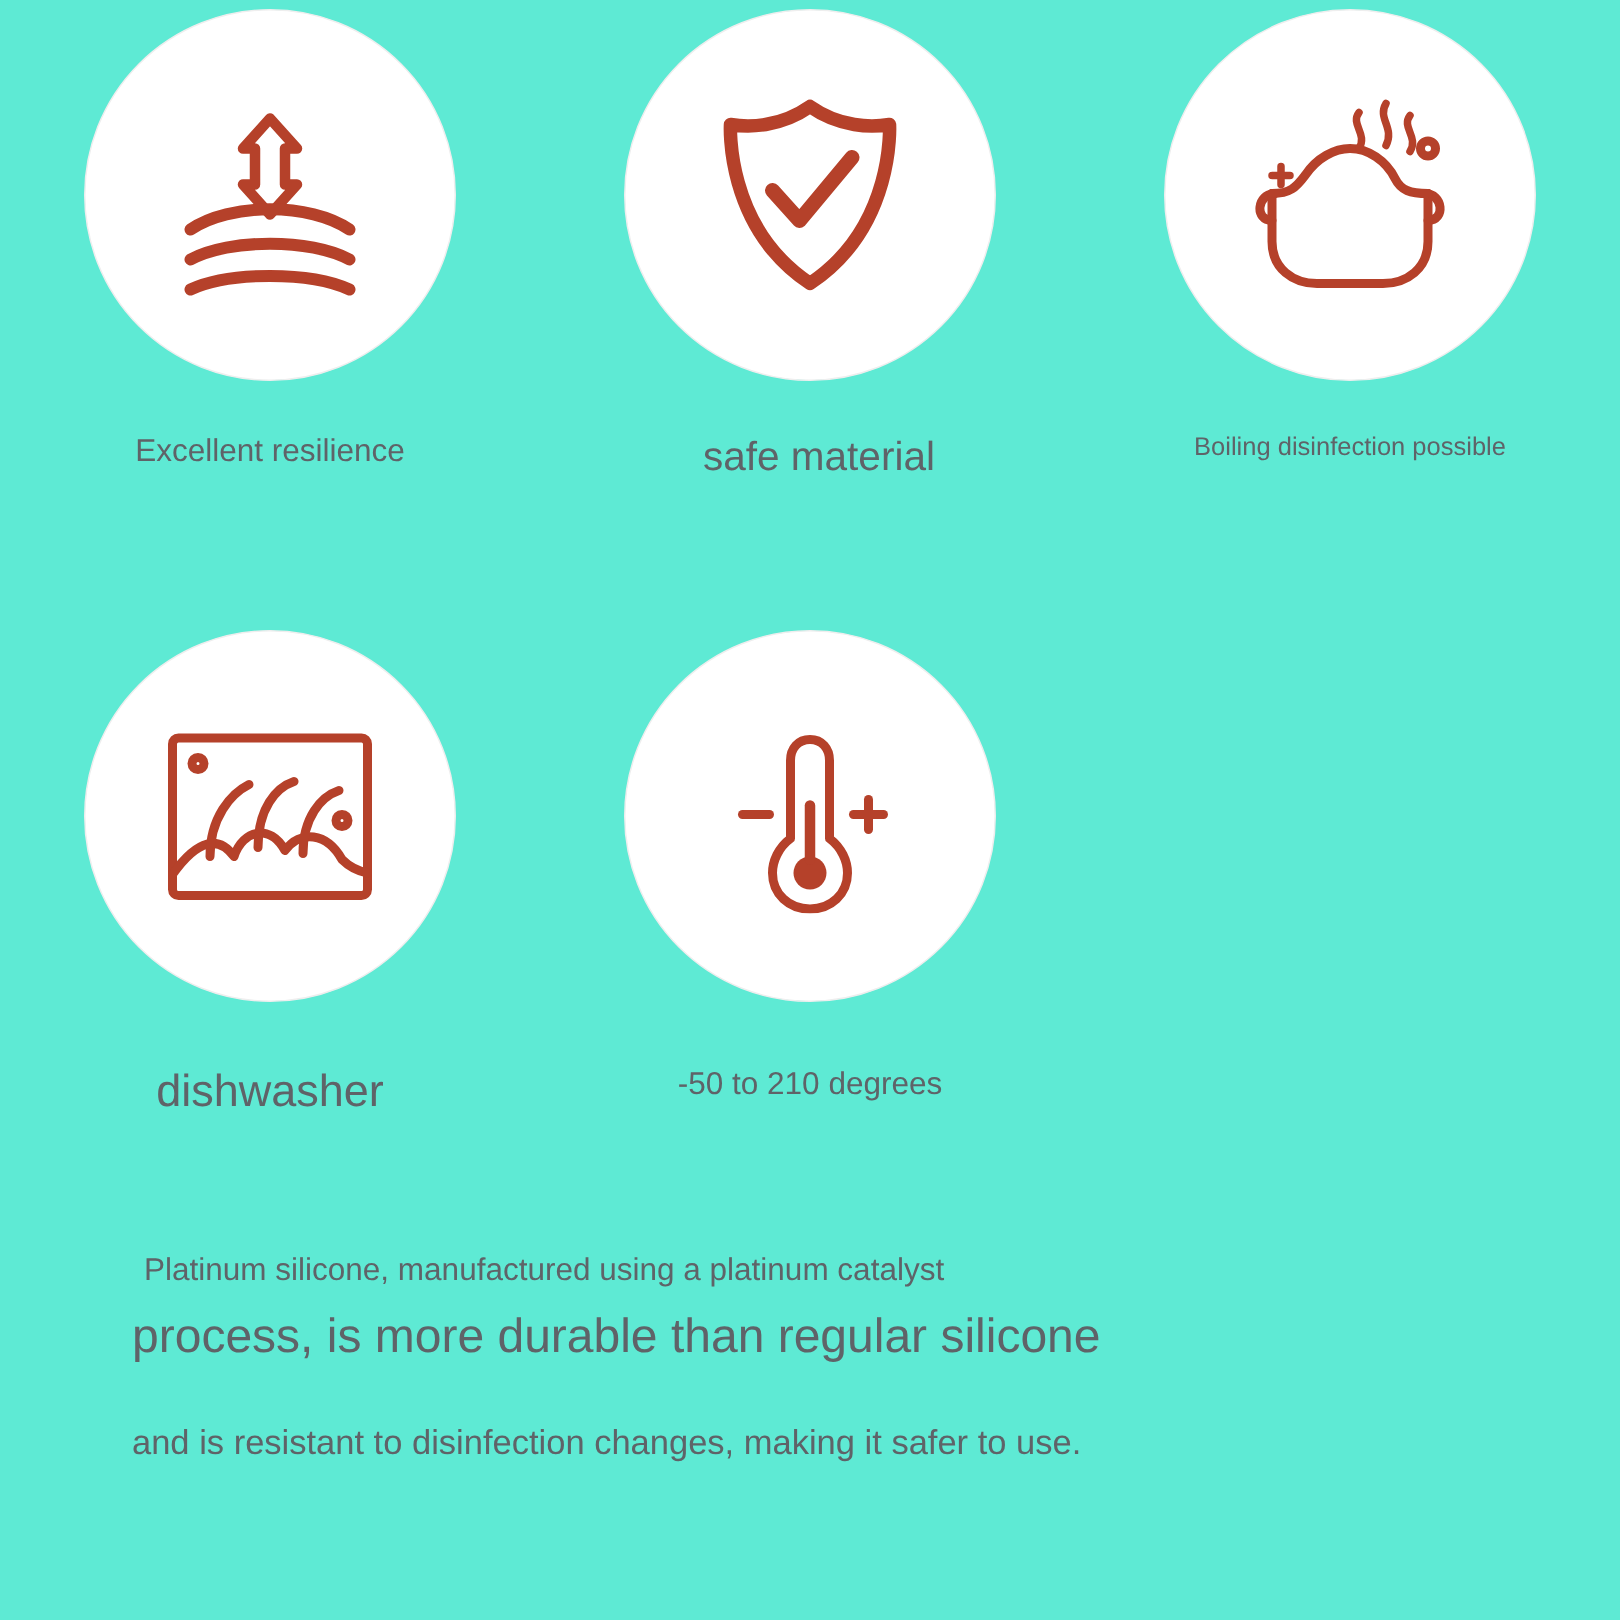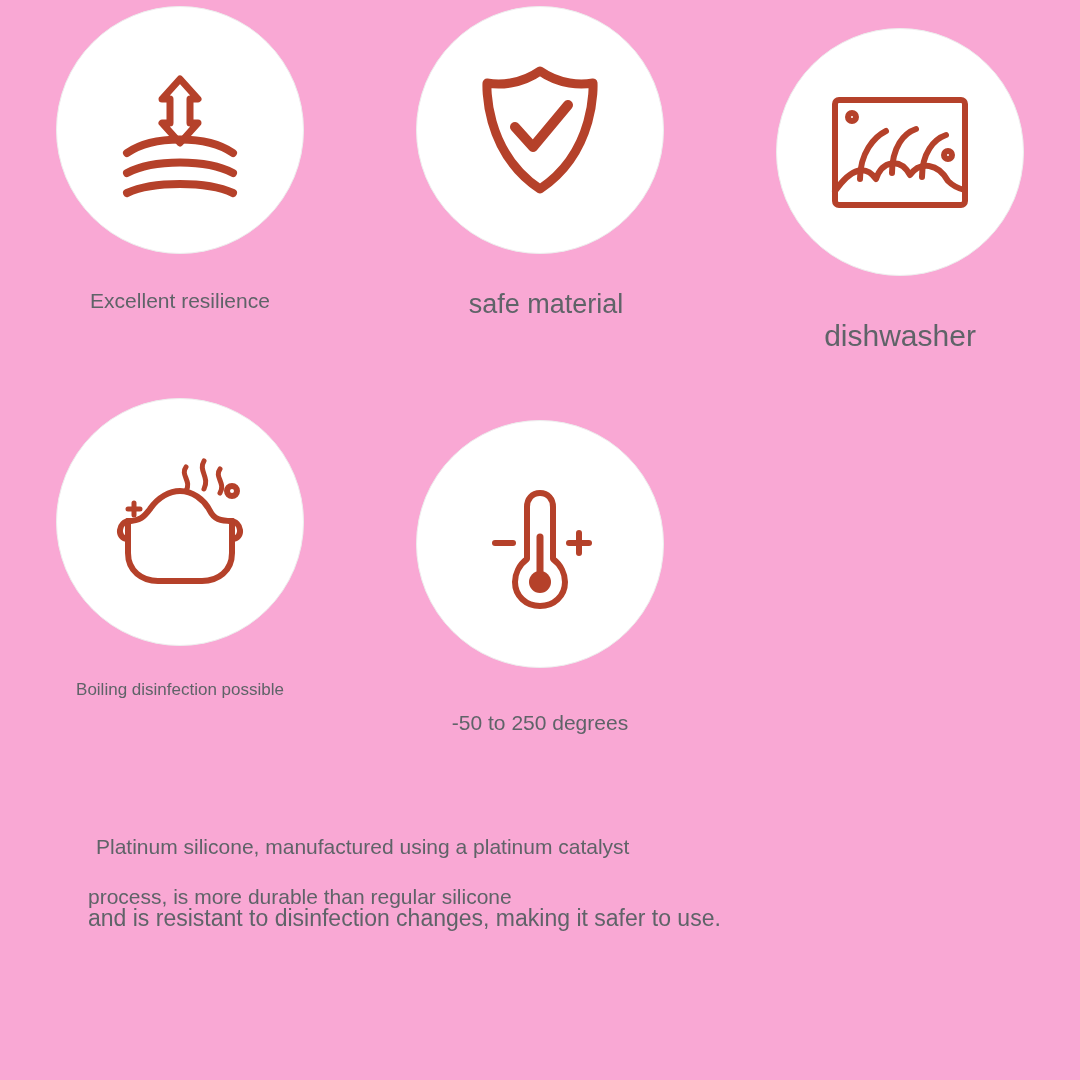--- a/index.html
+++ b/index.html
@@ -8,21 +8,21 @@
     padding: 0;
     width: 1080px;
     height: 1080px;
     background: #ffffff;
     font-family: "Liberation Sans", sans-serif;
   }
   .page {
     position: relative;
     width: 1080px;
     height: 1080px;
-    background: #f9a8d4;
+    background: #5eead4;
     overflow: hidden;
   }
 
   .feature-grid {
     position: absolute;
     left: 0;
     top: 0;
     width: 1080px;
     display: flex;
     flex-wrap: wrap;
@@ -66,22 +66,22 @@
     position: absolute;
     left: 88px;
     top: 836px;
     width: 920px;
   }
   .desc-line {
     color: #5f6368;
     line-height: 1;
     white-space: nowrap;
   }
-  .desc-line.l1 { font-size: 21px; margin-left: 8px; margin-bottom: 29px; }
-  .desc-line.l2 { font-size: 21px; }
+  .desc-line.l1 { font-size: 21px; margin-left: 8px; margin-bottom: 17px; }
+  .desc-line.l2 { font-size: 32px; margin-bottom: 44px; }
   .desc-line.l3 { font-size: 23px; }
 
   svg { display: block; }
 </style>
 </head>
 <body>
 
 <div class="page">
 
   <div class="feature-grid">
@@ -109,39 +109,20 @@
             <g fill="none" stroke="#b5412a" stroke-width="9" stroke-linecap="round" stroke-linejoin="round">
               <path d="M75 16 C95 30, 116 30, 128 28 C128 28, 132 96, 75 134 C18 96, 22 28, 22 28 C34 30, 55 30, 75 16 Z"></path>
               <path d="M50 72 L68 92 L103 50" stroke-width="10"></path>
             </g>
           </svg>
         </span>
       </div>
       <div class="caption cap-lg">safe material</div>
     </div>
 
-    <div class="feature-cell row2">
-      <div class="circle">
-        <span>
-          <svg width="140" height="115" viewBox="0 0 140 115">
-            <g fill="none" stroke="#b5412a" stroke-width="6" stroke-linecap="round" stroke-linejoin="round">
-              <rect x="5" y="5" width="130" height="105" rx="4"></rect>
-              <circle cx="22" cy="22" r="4"></circle>
-              <circle cx="118" cy="60" r="4"></circle>
-              <path d="M5 96 C22 72, 36 70, 46 84 C52 66, 70 62, 80 80 C90 66, 108 68, 118 86 C124 92, 130 94, 135 95"></path>
-              <path d="M30 84 C30 58, 44 42, 56 36"></path>
-              <path d="M62 78 C62 52, 74 38, 86 34"></path>
-              <path d="M92 82 C92 58, 104 44, 116 40"></path>
-            </g>
-          </svg>
-        </span>
-      </div>
-      <div class="caption cap-xl">dishwasher</div>
-    </div>
-
     <div class="feature-cell row1">
       <div class="circle">
         <span>
           <svg width="160" height="150" viewBox="0 0 160 150">
             <g fill="none" stroke="#b5412a" stroke-width="6" stroke-linecap="round" stroke-linejoin="round">
               <path d="M30 74 C18 74, 16 92, 28 92"></path>
               <path d="M130 74 C142 74, 144 92, 132 92"></path>
               <path d="M28 74 L28 106 C28 124, 42 134, 58 134 L102 134 C118 134, 132 124, 132 106 L132 74"></path>
               <path d="M28 74 C40 74, 44 70, 50 62 C58 50, 70 44, 80 44 C92 44, 104 52, 110 64 C114 72, 120 74, 132 74" stroke-width="6" fill="none"></path>
               <path d="M86 20 C80 28, 92 34, 86 44" stroke-width="5"></path>
@@ -149,37 +130,56 @@
               <path d="M120 22 C114 30, 126 36, 120 46" stroke-width="5"></path>
               <circle cx="132" cy="44" r="5"></circle>
               <path d="M34 56 L34 68 M28 62 L40 62" stroke-width="5"></path>
             </g>
           </svg>
         </span>
       </div>
       <div class="caption cap-sm">Boiling disinfection possible</div>
     </div>
 
+    <div class="feature-cell row2">
+      <div class="circle">
+        <span>
+          <svg width="140" height="115" viewBox="0 0 140 115">
+            <g fill="none" stroke="#b5412a" stroke-width="6" stroke-linecap="round" stroke-linejoin="round">
+              <rect x="5" y="5" width="130" height="105" rx="4"></rect>
+              <circle cx="22" cy="22" r="4"></circle>
+              <circle cx="118" cy="60" r="4"></circle>
+              <path d="M5 96 C22 72, 36 70, 46 84 C52 66, 70 62, 80 80 C90 66, 108 68, 118 86 C124 92, 130 94, 135 95"></path>
+              <path d="M30 84 C30 58, 44 42, 56 36"></path>
+              <path d="M62 78 C62 52, 74 38, 86 34"></path>
+              <path d="M92 82 C92 58, 104 44, 116 40"></path>
+            </g>
+          </svg>
+        </span>
+      </div>
+      <div class="caption cap-xl">dishwasher</div>
+    </div>
+
 
     <div class="feature-cell row2">
       <div class="circle">
         <span>
           <svg width="130" height="130" viewBox="0 0 130 130">
             <g fill="none" stroke="#b5412a" stroke-width="6" stroke-linecap="round" stroke-linejoin="round">
               <path d="M65 14 C57 14, 52 20, 52 28 L52 80 C44 86, 40 95, 40 103 C40 117, 51 127, 65 127 C79 127, 90 117, 90 103 C90 95, 86 86, 78 80 L78 28 C78 20, 73 14, 65 14 Z"></path>
               <circle cx="65" cy="103" r="11" fill="#b5412a" stroke="none"></circle>
               <line x1="65" y1="58" x2="65" y2="94" stroke-width="7"></line>
               <line x1="20" y1="64" x2="38" y2="64" stroke-width="6"></line>
               <line x1="94" y1="64" x2="114" y2="64" stroke-width="6"></line>
               <line x1="104" y1="54" x2="104" y2="74" stroke-width="6"></line>
             </g>
           </svg>
         </span>
       </div>
-      <div class="caption cap-md">-50 to 250 degrees</div>
+      <div class="caption cap-md">-50 to 210 degrees</div>
     </div>
 
   </div>
 
   <div class="desc">
     <div class="desc-line l1">Platinum silicone, manufactured using a platinum catalyst</div>
     <div class="desc-line l2">process, is more durable than regular silicone</div>
     <div class="desc-line l3">and is resistant to disinfection changes, making it safer to use.</div>
   </div>
 

